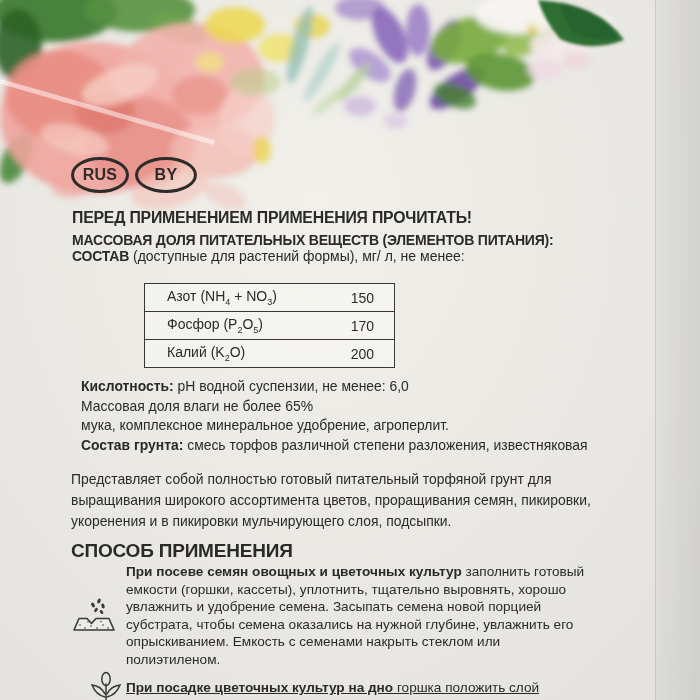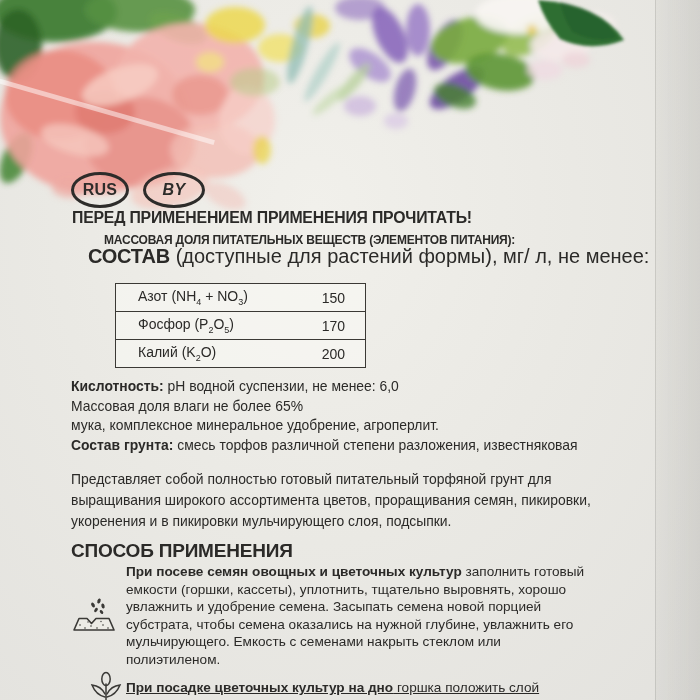--- a/index.html
+++ b/index.html
@@ -3,38 +3,38 @@
 <meta charset="utf-8">
 <style>
   html,body{margin:0;padding:0;}
   body{width:700px;height:700px;overflow:hidden;font-family:"Liberation Sans","DejaVu Sans",sans-serif;}
   .label{position:relative;width:700px;height:700px;overflow:hidden;color:#2b2a28;
     background:radial-gradient(ellipse at 45% 30%, #f1f0eb 0%, #eae9e4 48%, #e3e2de 100%);}
   .edge-strip{position:absolute;top:0;right:0;width:44px;height:700px;
     background:linear-gradient(to right, rgba(125,125,120,0.07), rgba(110,110,106,0.16));
     border-left:1px solid rgba(120,120,114,0.12);}
   .floral{position:absolute;top:0;left:0;}
-  .stamps{position:absolute;top:172px;left:71px;display:flex;gap:14px;}
+  .stamps{position:absolute;top:157px;left:71px;display:flex;gap:6px;}
   .stamp{height:30px;border:3px solid #2d2c2a;border-radius:50%;display:flex;align-items:center;justify-content:center;
     font-weight:bold;font-size:16px;letter-spacing:0.3px;color:#2d2c2a;}
   .stamp.rus{width:52px;}
-  .stamp.by{width:56px;font-style:italic;}
+  .stamp.by{width:56px;}
   .h1{position:absolute;left:72px;top:208px;font-size:15.8px;font-weight:bold;letter-spacing:-0.2px;line-height:20px;}
-  .h2{position:absolute;left:72px;top:231px;font-size:12px;font-weight:bold;letter-spacing:-0.2px;line-height:18px;margin-left:32px;}
-  .h3{position:absolute;left:88px;top:247px;font-size:20px;line-height:19px;}
+  .h2{position:absolute;left:72px;top:231px;font-size:14px;font-weight:bold;letter-spacing:-0.2px;line-height:18px;}
+  .h3{position:absolute;left:72px;top:247px;font-size:14px;line-height:19px;}
   .h3 b{letter-spacing:-0.2px;}
-  .ntable{position:absolute;left:115px;top:283px;width:251px;height:85px;
+  .ntable{position:absolute;left:144px;top:283px;width:251px;height:85px;
     border:1.5px solid #3b3935;background:rgba(252,251,247,0.5);
     display:flex;flex-direction:column;box-sizing:border-box;justify-content:space-between;}
   .trow{flex:1;display:flex;align-items:center;padding:0 20px 0 22px;border-bottom:1.3px solid #3b3935;font-size:14px;}
   .trow:last-child{border-bottom:none;}
   .tname{flex:1;}
   .tval{text-align:right;}
   sub{font-size:9px;}
-  .props{position:absolute;left:71px;top:377px;font-size:13.9px;line-height:19.6px;width:575px;}
+  .props{position:absolute;left:81px;top:377px;font-size:13.9px;line-height:19.6px;width:575px;}
   .desc{position:absolute;left:71px;top:469px;font-size:13.9px;line-height:21px;width:585px;}
   .usage-title{position:absolute;left:71px;top:540px;font-size:19px;font-weight:bold;letter-spacing:-0.2px;}
   .step1-text{position:absolute;left:126px;top:563px;font-size:13.6px;line-height:17.6px;width:545px;}
   .step2-text{position:absolute;left:126px;top:679px;font-size:13.6px;line-height:17.6px;width:545px;text-decoration:underline;}
   .icon{position:absolute;}
   .sow-icon{left:71px;top:597px;}
   .sprout-icon{left:87px;top:671px;}
 </style>
 </head>
 <body>
@@ -180,21 +180,21 @@
       <ellipse cx="25" cy="13" rx="1.5" ry="2.4" transform="rotate(35 25 13)"></ellipse>
       <ellipse cx="30.5" cy="15" rx="1.4" ry="2.2" transform="rotate(-40 30.5 15)"></ellipse>
     </g>
   </svg>
 
   <div class="step1-text">
     <div><b>При посеве семян овощных и цветочных культур</b><span> заполнить готовый</span></div>
     <div>емкости (горшки, кассеты), уплотнить, тщательно выровнять, хорошо</div>
     <div>увлажнить и удобрение семена. Засыпать семена новой порцией</div>
     <div>субстрата, чтобы семена оказались на нужной глубине, увлажнить его</div>
-    <div>мульчирующего. Емкость с семенами накрыть стеклом или</div>
+    <div>опрыскиванием. Емкость с семенами накрыть стеклом или</div>
     <div>полиэтиленом.</div>
   </div>
 
   <svg class="icon sprout-icon" width="38" height="42" viewBox="0 0 38 42">
     <g fill="none" stroke="#3a3936" stroke-width="1.5" stroke-linecap="round">
       <path d="M19,36 L19,13"></path>
       <ellipse cx="19" cy="8" rx="4.2" ry="6.5"></ellipse>
       <path d="M18,26 Q9,24 5,14 Q14,15 18,23"></path>
       <path d="M20,26 Q29,24 33,14 Q24,15 20,23"></path>
       <path d="M8,38 Q19,41 30,38"></path>

